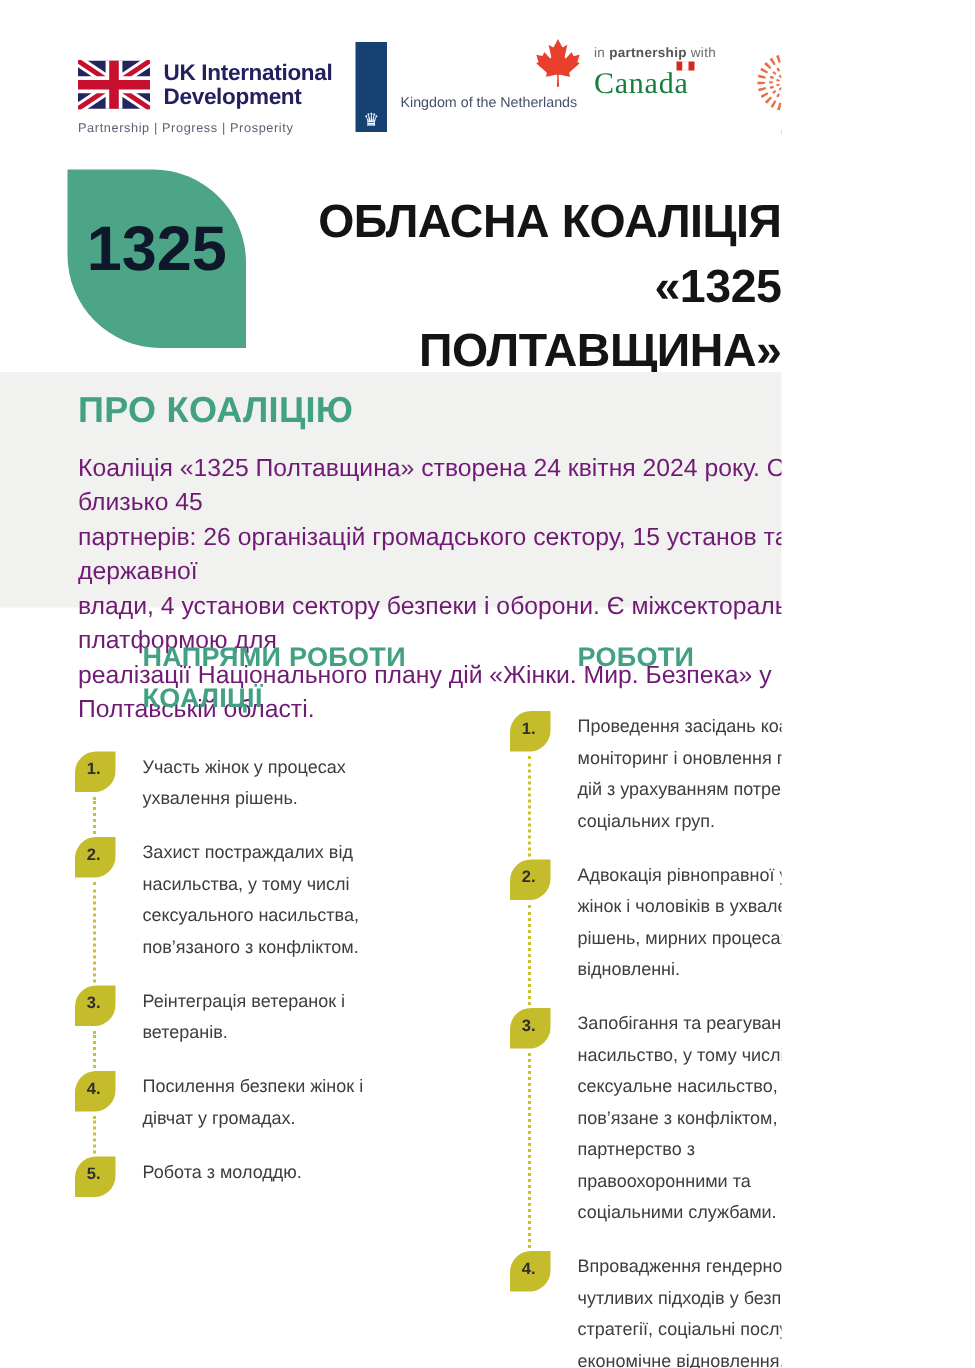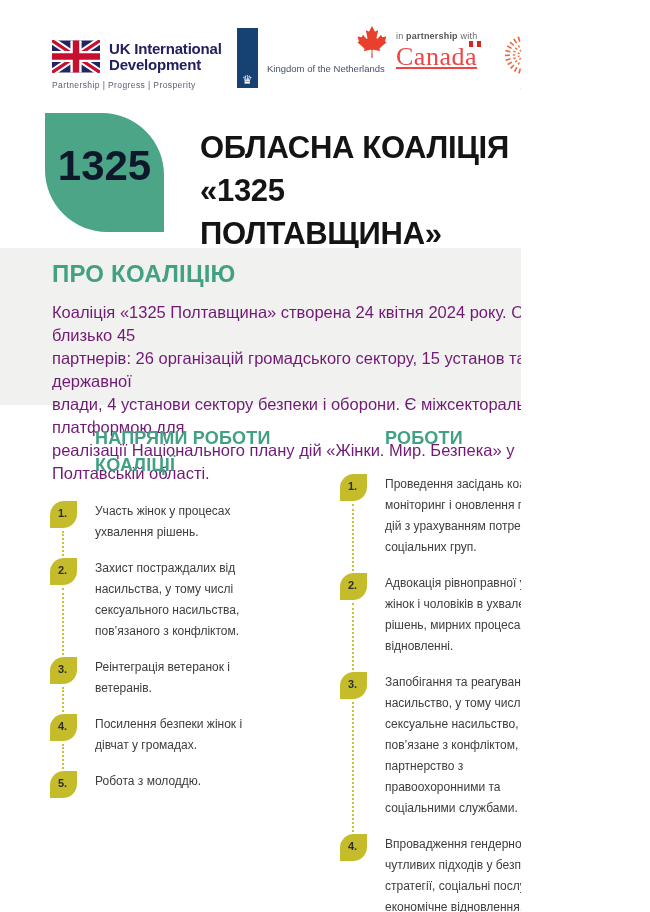--- a/index.html
+++ b/index.html
@@ -25,40 +25,40 @@
   .nl-logo { position:absolute; left:237px; top:28px; display:flex; }
   .nl-ribbon { width:21px; height:60px; background:#154273; position:relative; }
   .nl-crest { position:absolute; left:0; right:0; bottom:1px; text-align:center; color:#ffffff; font-size:12px; line-height:14px; font-family:"DejaVu Sans",sans-serif; }
   .nl-label { align-self:flex-end; margin:0 0 14px 9px; font-size:9.5px; color:#44516b; }
 
   .ca-logo { position:absolute; left:356px; top:23px; display:flex; }
   .ca-leaf svg { display:block; }
   .ca-text { margin-left:8px; padding-top:2px; }
   .ca-pre { font-size:9px; color:#6a6a6a; letter-spacing:0.2px; }
   .ca-pre b { color:#555; }
-  .ca-word { position:relative; display:inline-block; font-family:"Liberation Serif", serif; font-size:26px; line-height:27px; color:#ef4444; letter-spacing:0.5px;text-decoration:underline; }
+  .ca-word { position:relative; display:inline-block; font-family:"Liberation Serif", serif; font-size:20px; line-height:27px; color:#15803d; letter-spacing:0.5px; }
   .ca-flag { position:absolute; top:-2px; right:-4px; width:12px; height:6px; display:flex; }
   .ca-flag i { flex:1; }
   .ca-flag .r { background:#d5281e; } .ca-flag .w { background:#ffffff; border-top:1px solid #eee; border-bottom:1px solid #eee; }
 
   .uwf-logo { position:absolute; left:503px; top:34px; width:106px; height:62px; }
   .uwf-logo svg { position:absolute; left:0; top:0; }
   .uwf-text { position:absolute; left:45px; top:7px; color:#ec6a3d; font-weight:bold; font-size:10px; line-height:12.5px; letter-spacing:0.5px; }
   .uwf-text span { display:block; }
 
   
   .badge-1325 {
     position:absolute; left:45px; top:113px; width:119px; height:119px;
     background:#4ba586; border-radius:0 62px 0 62px;
     display:flex; align-items:center; justify-content:center;
     color:#0f172a; font-size:42px; font-weight:bold; padding-bottom:14px;
   }
   .page-title {
     position:absolute; left:200px; top:126px; margin:0;
-    font-size:31px; line-height:43px; font-weight:bold; color:#141414; letter-spacing:-0.3px;
+    font-size:31px; line-height:43px; font-weight:bold; color:#141414; letter-spacing:-0.3px;text-align:right;
   }
   .page-title span { display:block; }
 
   
   .about { position:absolute; left:0; top:248px; width:650px; height:157px; background:#f1f1ef;padding-left:36px; }
   .about h2 { position:absolute; left:52px; top:12px; margin:0; font-size:24px; color:#42a083; letter-spacing:0.2px; }
   .about p { position:absolute; left:52px; top:53px; width:555px; margin:0; font-size:16.5px; line-height:23px; color:#701a75; white-space:pre-line; }
 
   
   .cols { position:absolute; left:50px; top:425px; width:565px; display:flex; }

